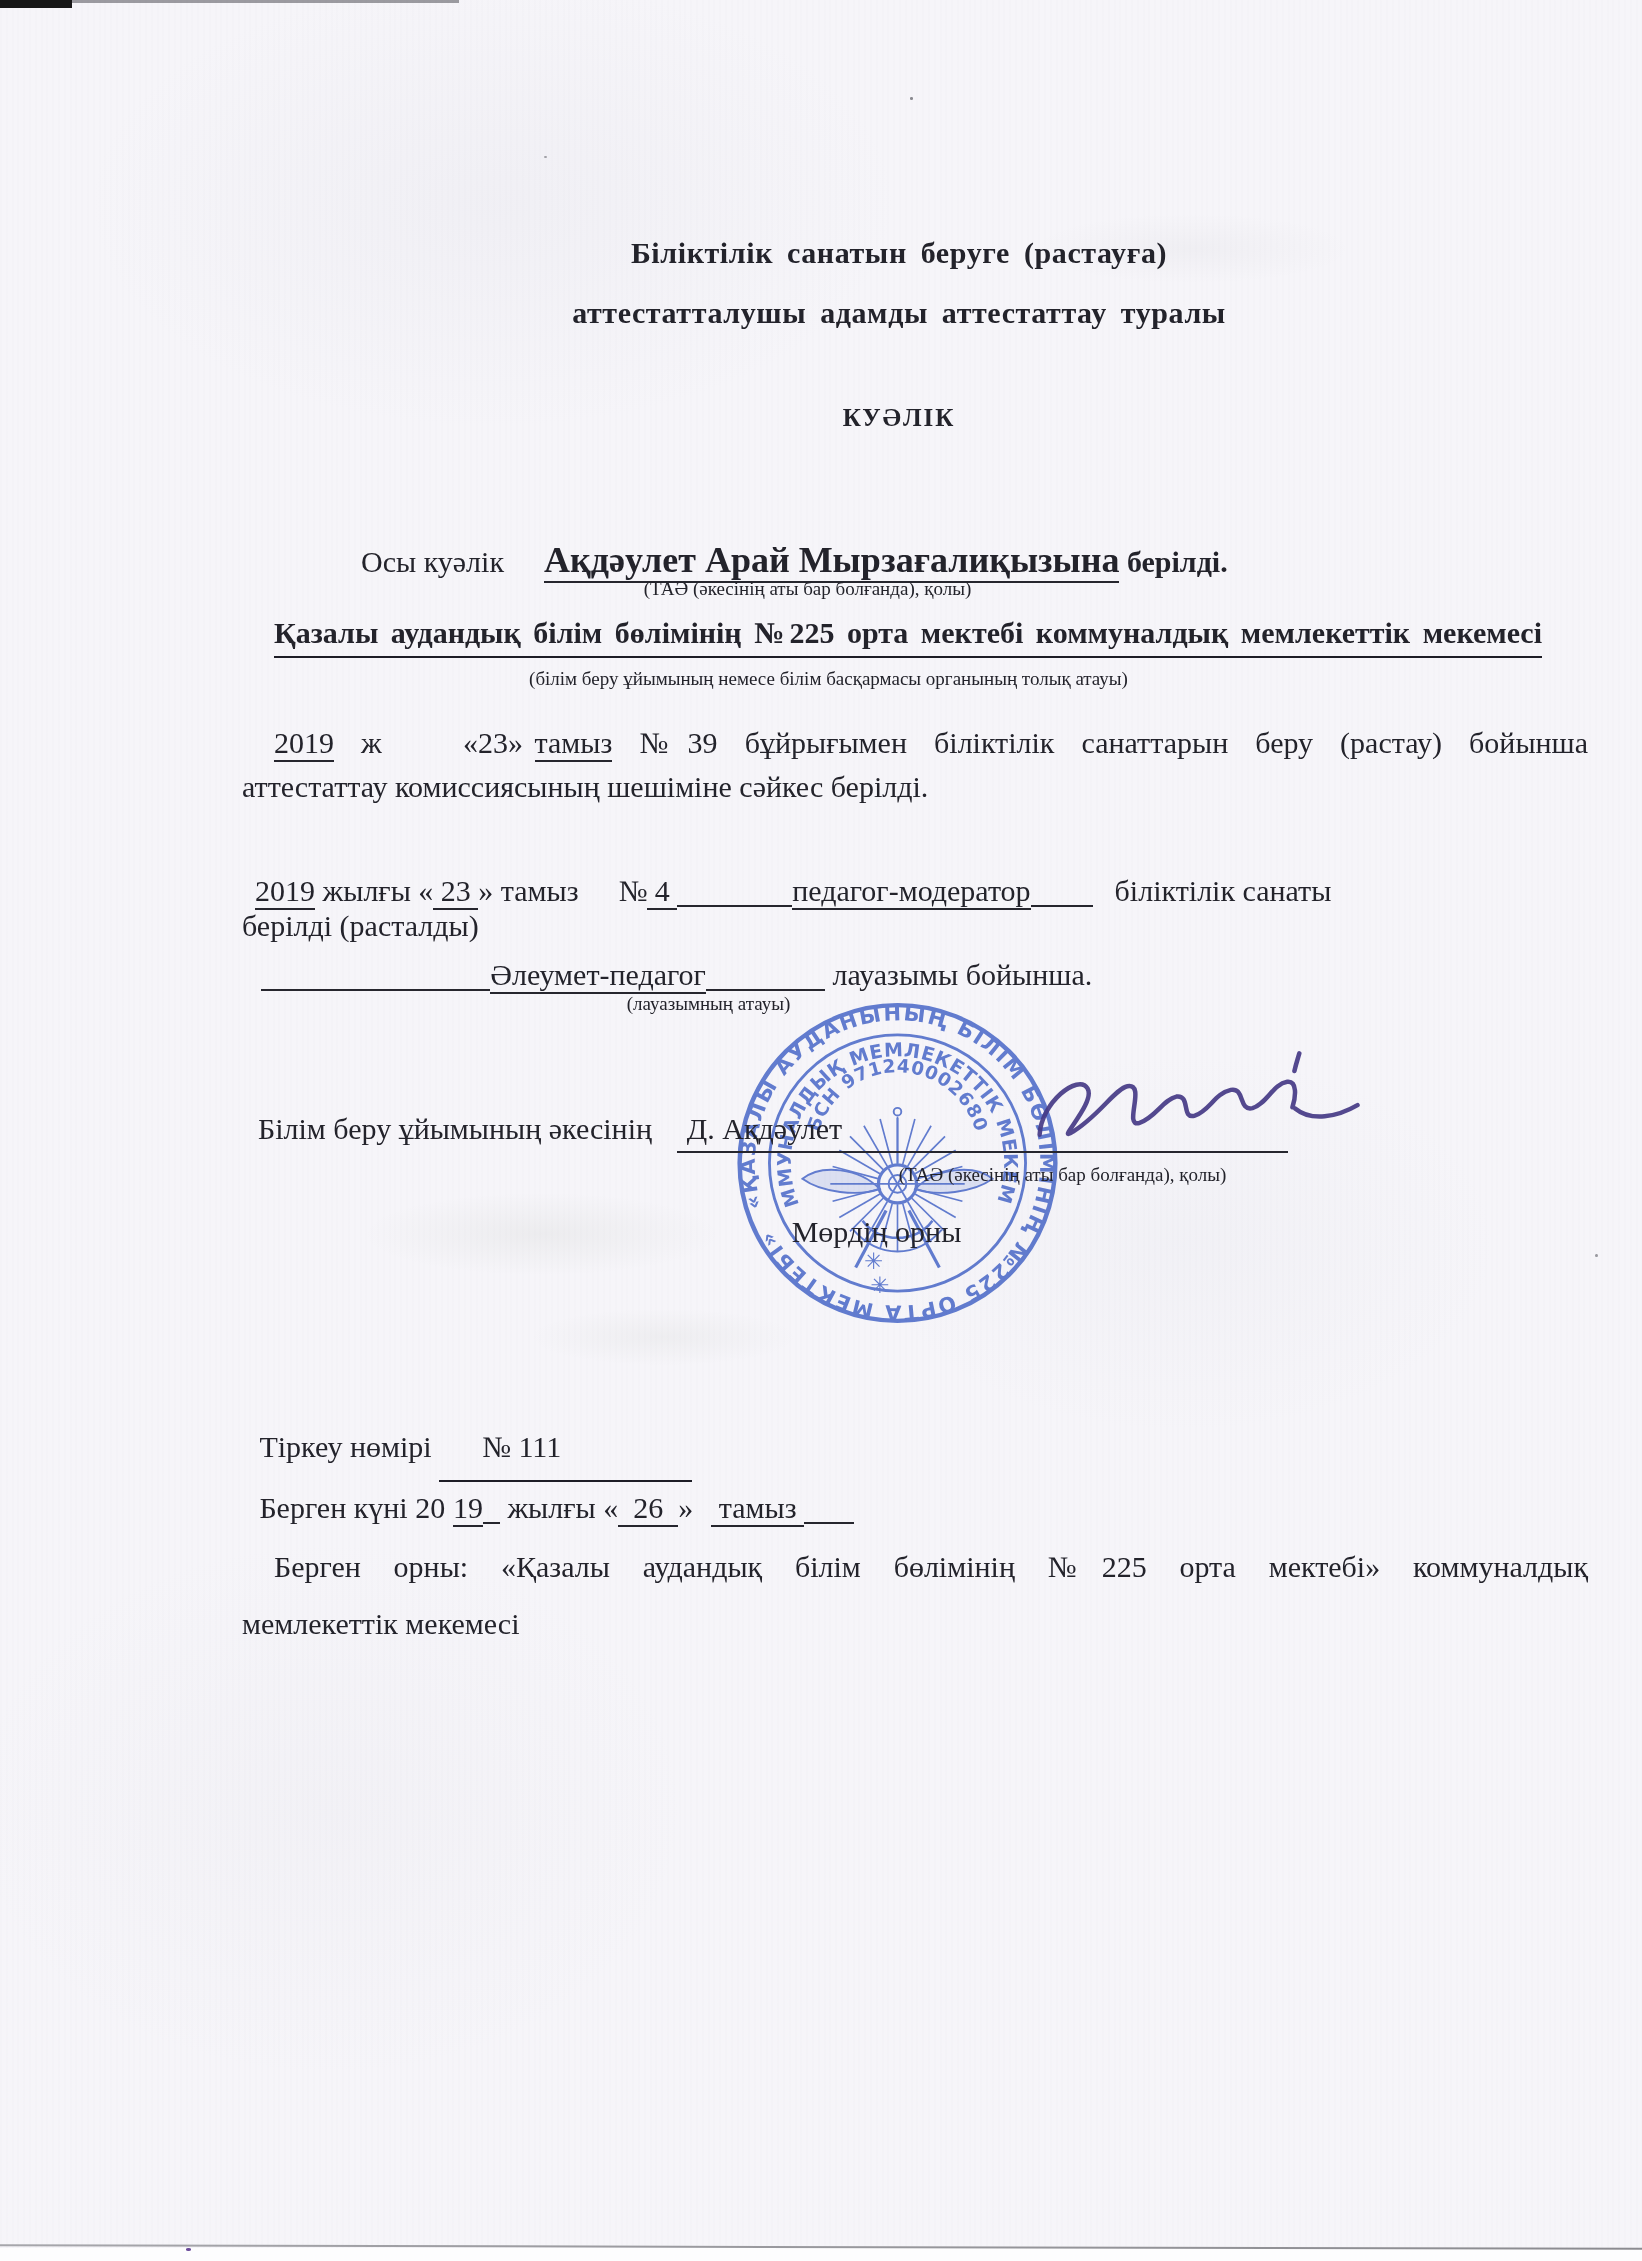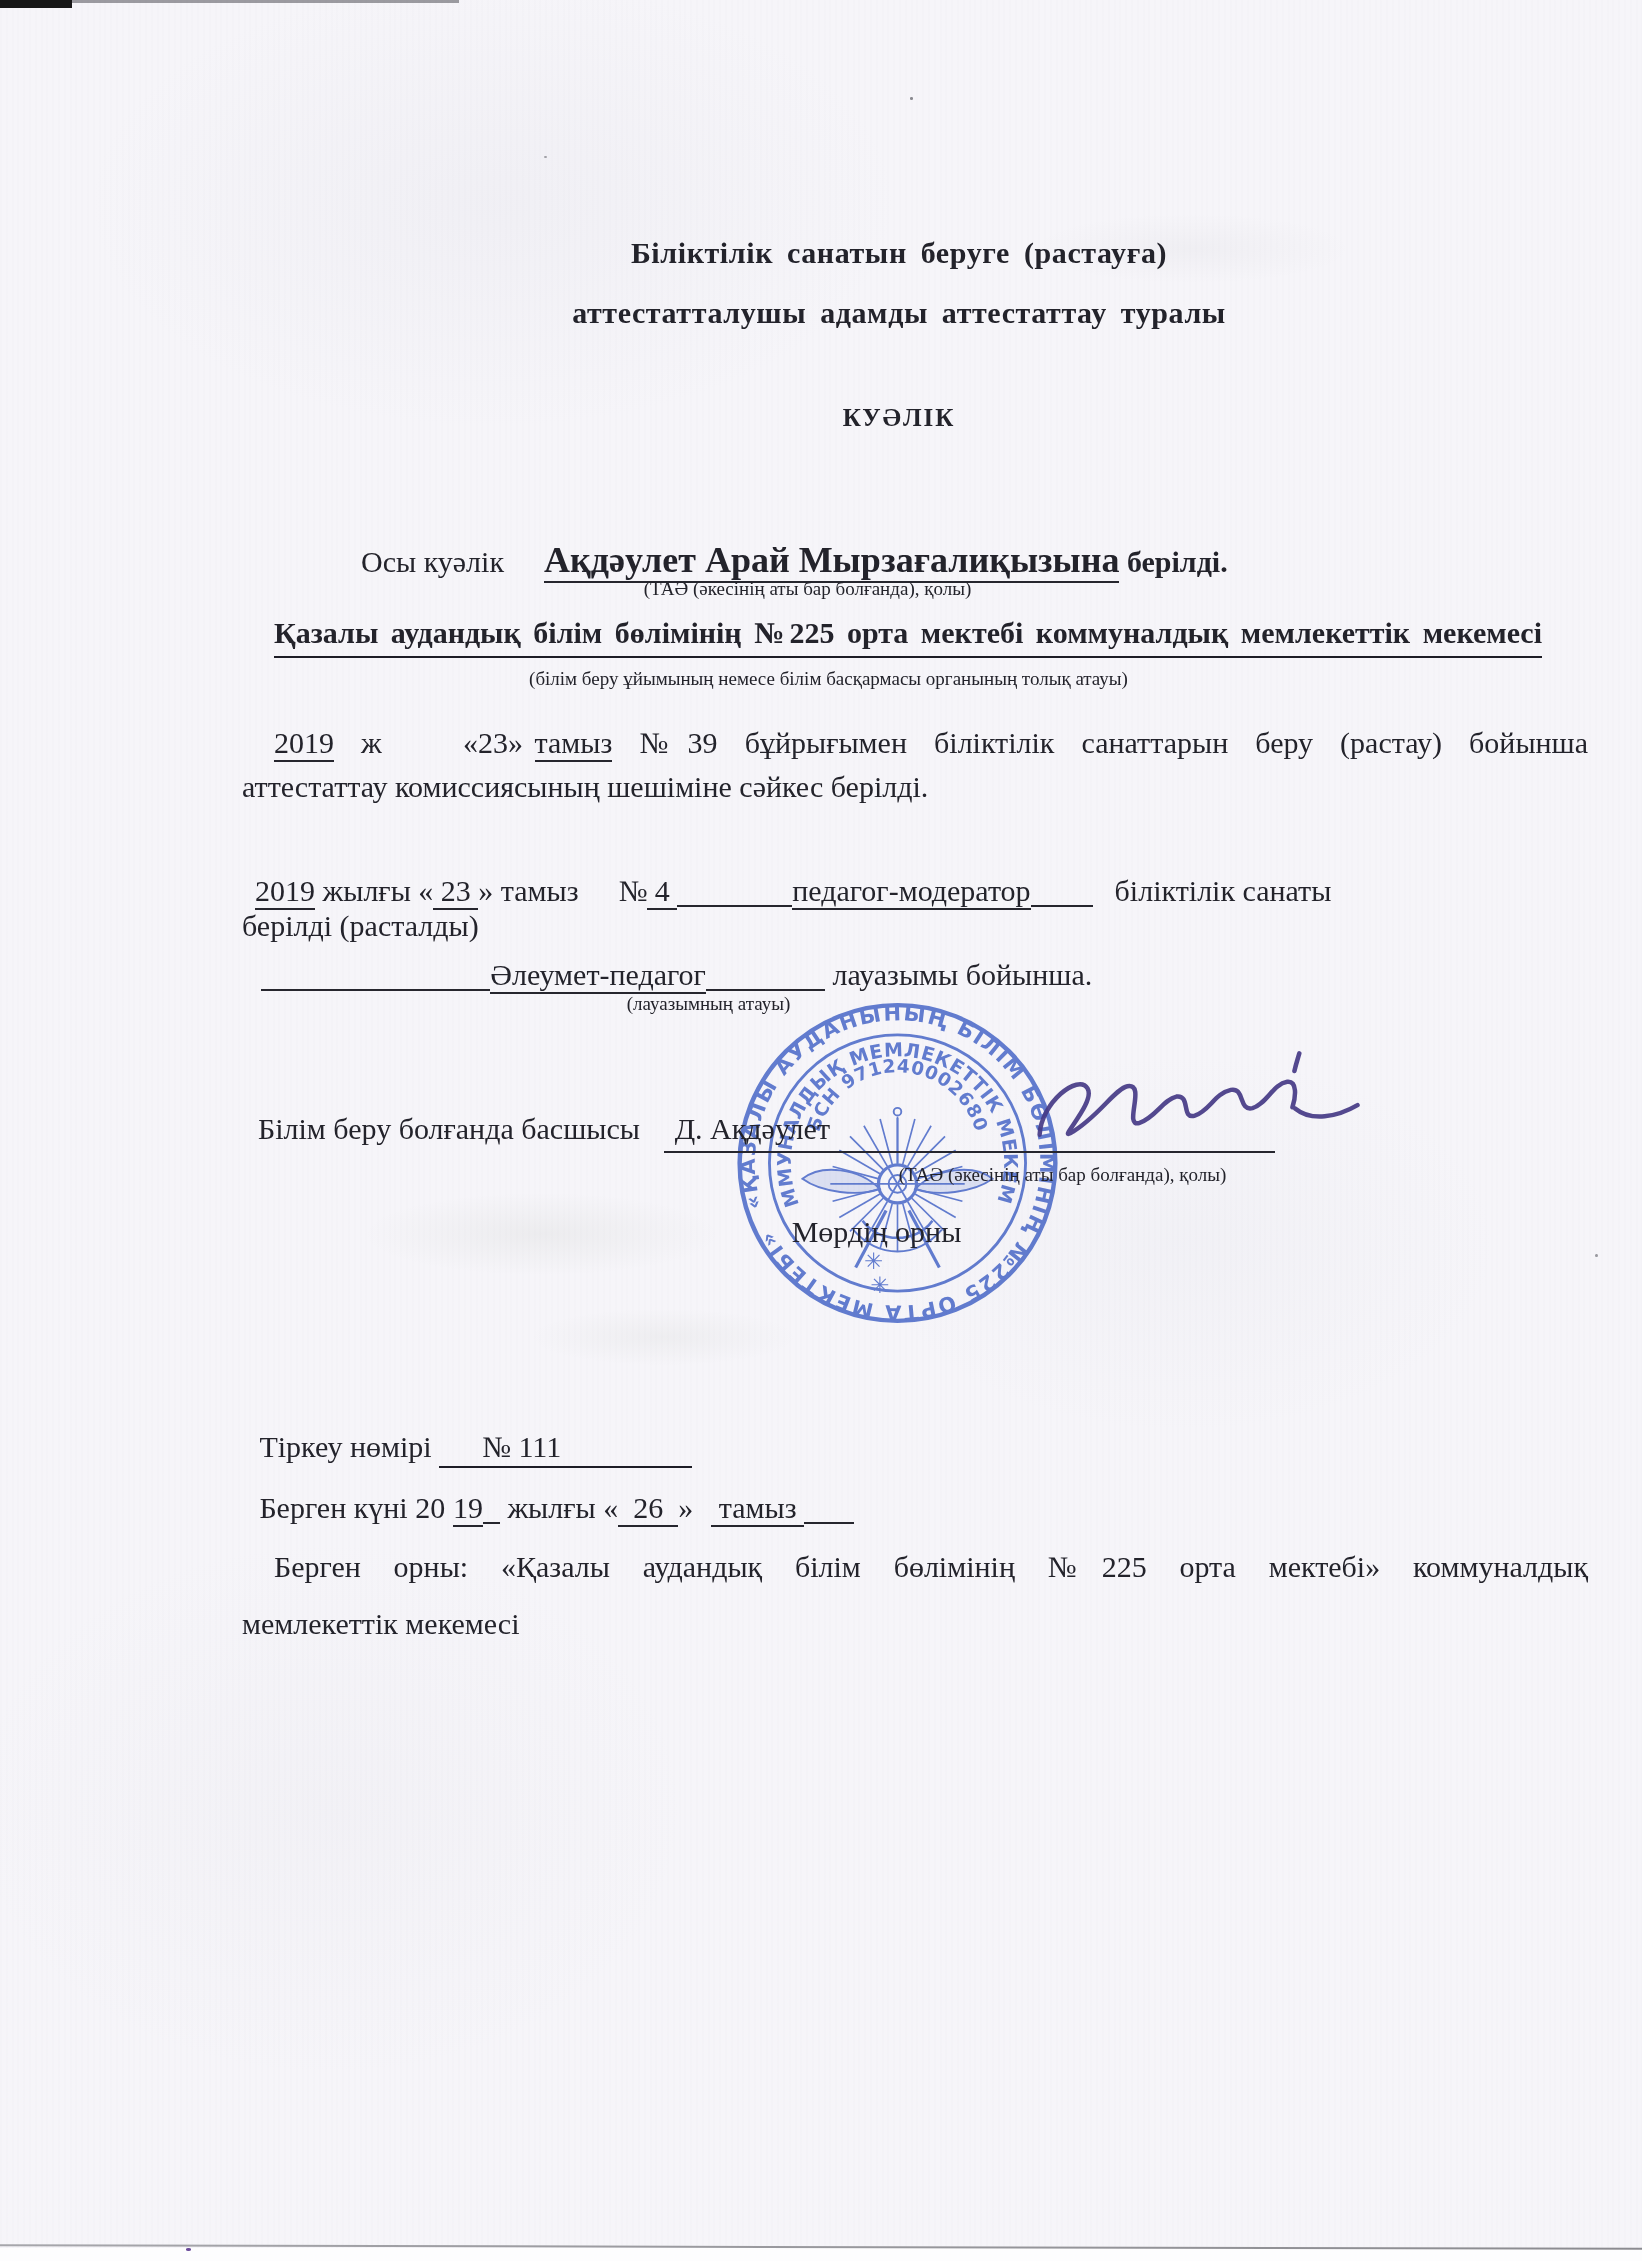--- a/index.html
+++ b/index.html
@@ -148,28 +148,28 @@
       <span class="u" style="margin-left:13px;">2019</span><span style="white-space:pre;"> жылғы </span><span>«</span><span class="u"> 23 </span><span>»</span><span style="white-space:pre;"> тамыз</span><span style="margin-left:40px;">№</span><span class="u"> 4 </span><span class="blank" style="width:115px;"></span><span class="u">педагог-модератор</span><span class="blank" style="width:62px;"></span><span style="margin-left:22px;">біліктілік санаты</span>
     </div>
     <div class="line" style="top:906px;">берілді (расталды)</div>
 
     <div class="line" style="top:955px;">
       <span class="blank" style="width:229px;margin-left:19.3px;"></span><span class="u">Әлеумет-педагог</span><span class="blank" style="width:119px;"></span><span> лауазымы бойынша.</span>
     </div>
     <div class="line small center" style="top:992px;left:573px;width:271px;">(лауазымның атауы)</div>
 
     <div class="line" style="top:1109px;">
-      <span style="margin-left:16px;">Білім беру болғанда басшысы</span><span class="sig-underline"><span style="padding-left:10.3px;">Д. Ақдәулет</span></span>
+      <span style="margin-left:16px;">Білім беру ұйымының әкесінің</span><span class="sig-underline"><span style="padding-left:10.3px;">Д. Ақдәулет</span></span>
     </div>
     <div class="line small center" style="top:1163px;left:863px;width:399px;">(ТАӘ (әкесінің аты бар болғанда), қолы)</div>
 
     <div class="line center" style="top:1212px;left:693px;width:367px;">Мөрдің орны</div>
 
     <div class="line" style="top:1427px;">
-      <span style="margin-left:17.4px;">Тіркеу нөмірі</span><span class="u2" style="display:inline-block;width:253px;margin-left:7.7px;padding-bottom:0;"><span style="padding-left:43px;">№ 111</span></span>
+      <span style="margin-left:17.4px;">Тіркеу нөмірі</span><span class="u2" style="display:inline-block;width:253px;margin-left:7.7px;padding-bottom:14px;"><span style="padding-left:43px;">№ 111</span></span>
     </div>
 
     <div class="line" style="top:1488px;">
       <span style="margin-left:17.4px;">Берген күні 20</span><span class="u" style="margin-left:7.7px;">19</span><span class="blank" style="width:17px;"></span><span style="white-space:pre;"> жылғы </span><span>«</span><span class="u">  26  </span><span>»</span><span class="u" style="margin-left:18px;"> тамыз </span><span class="blank" style="width:50px;"></span>
     </div>
 
     <div class="line stretch" style="top:1547px;">Берген орны: «Қазалы аудандық білім бөлімінің №225 орта мектебі» коммуналдық</div>
     <div class="line" style="top:1604px;">мемлекеттік мекемесі</div>
 
   </div>

